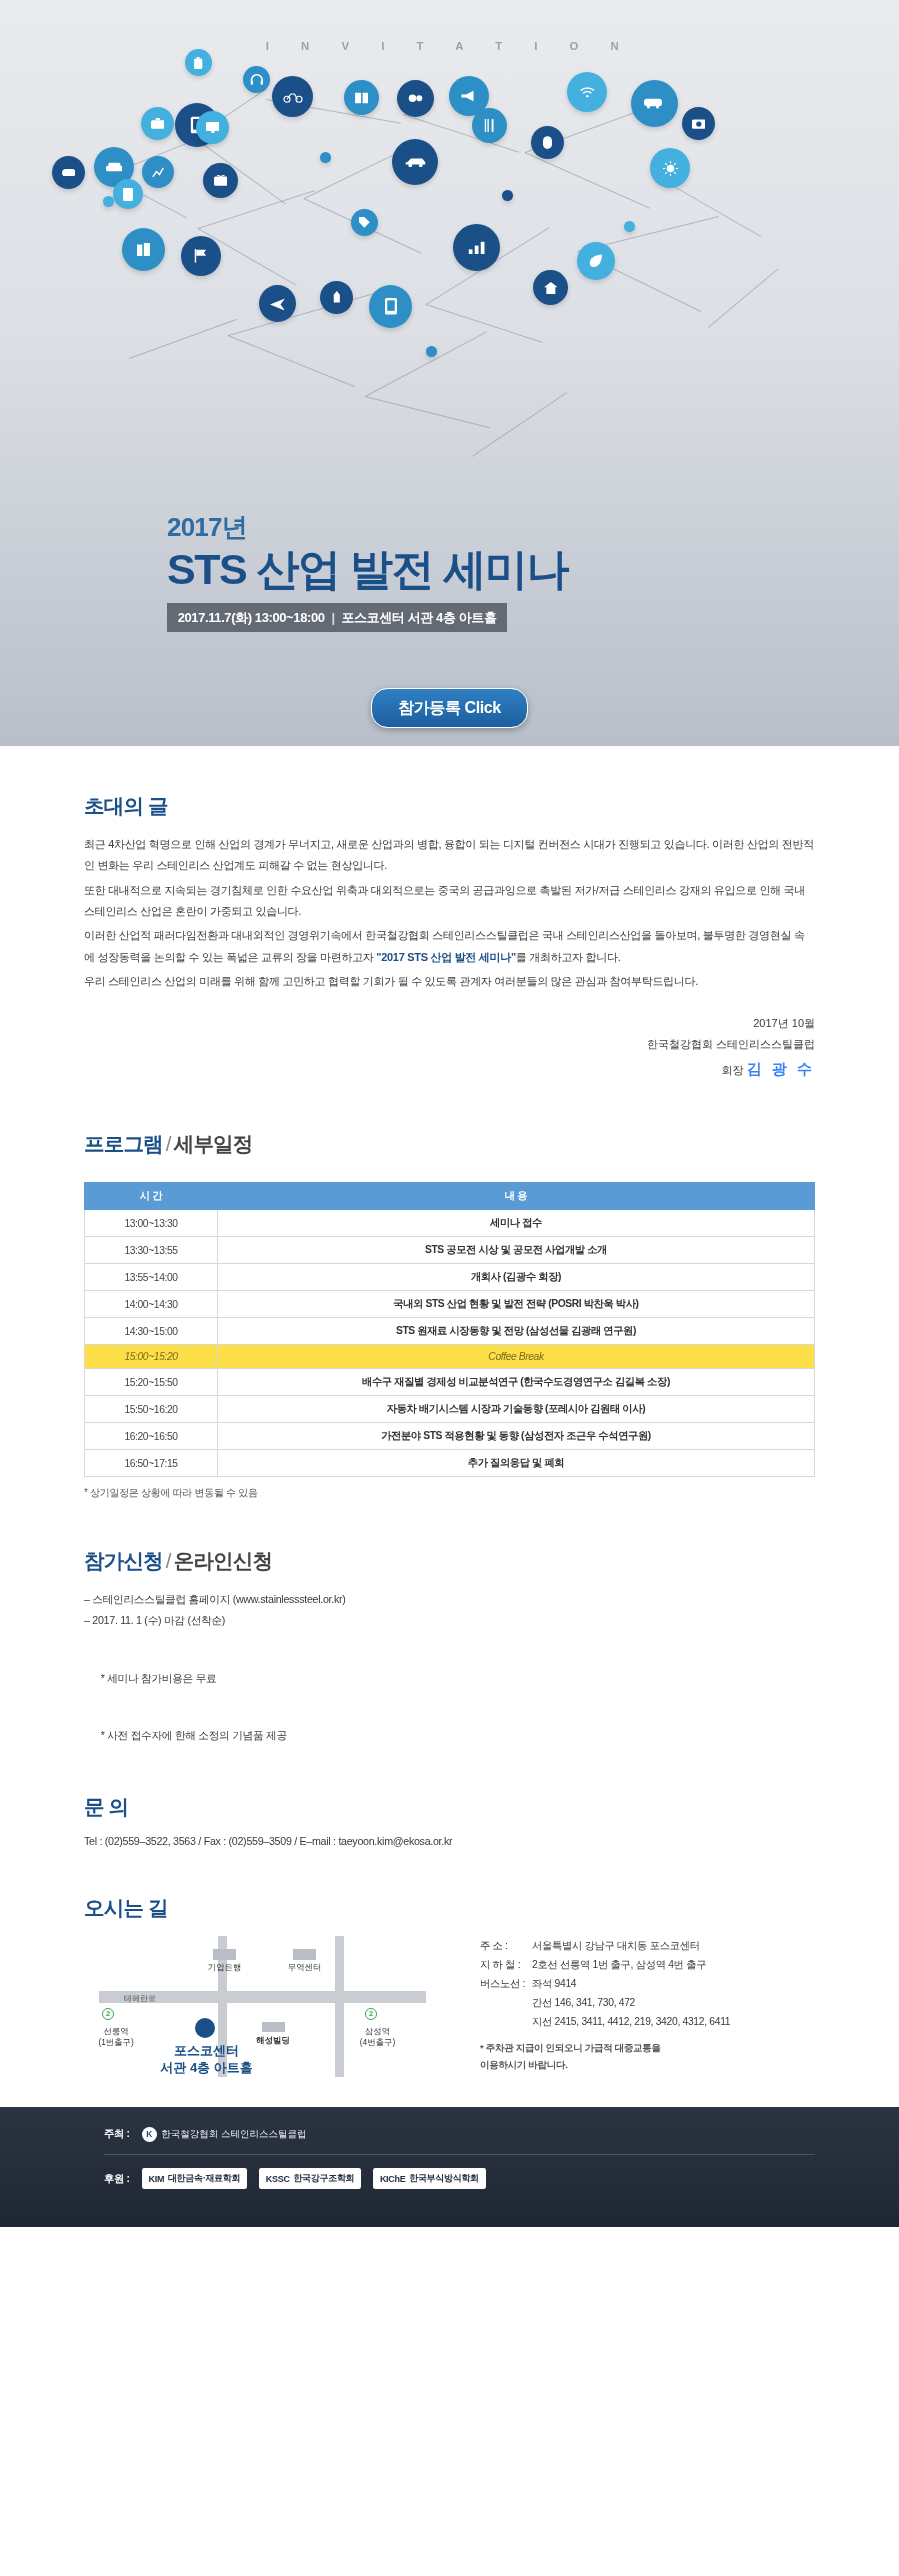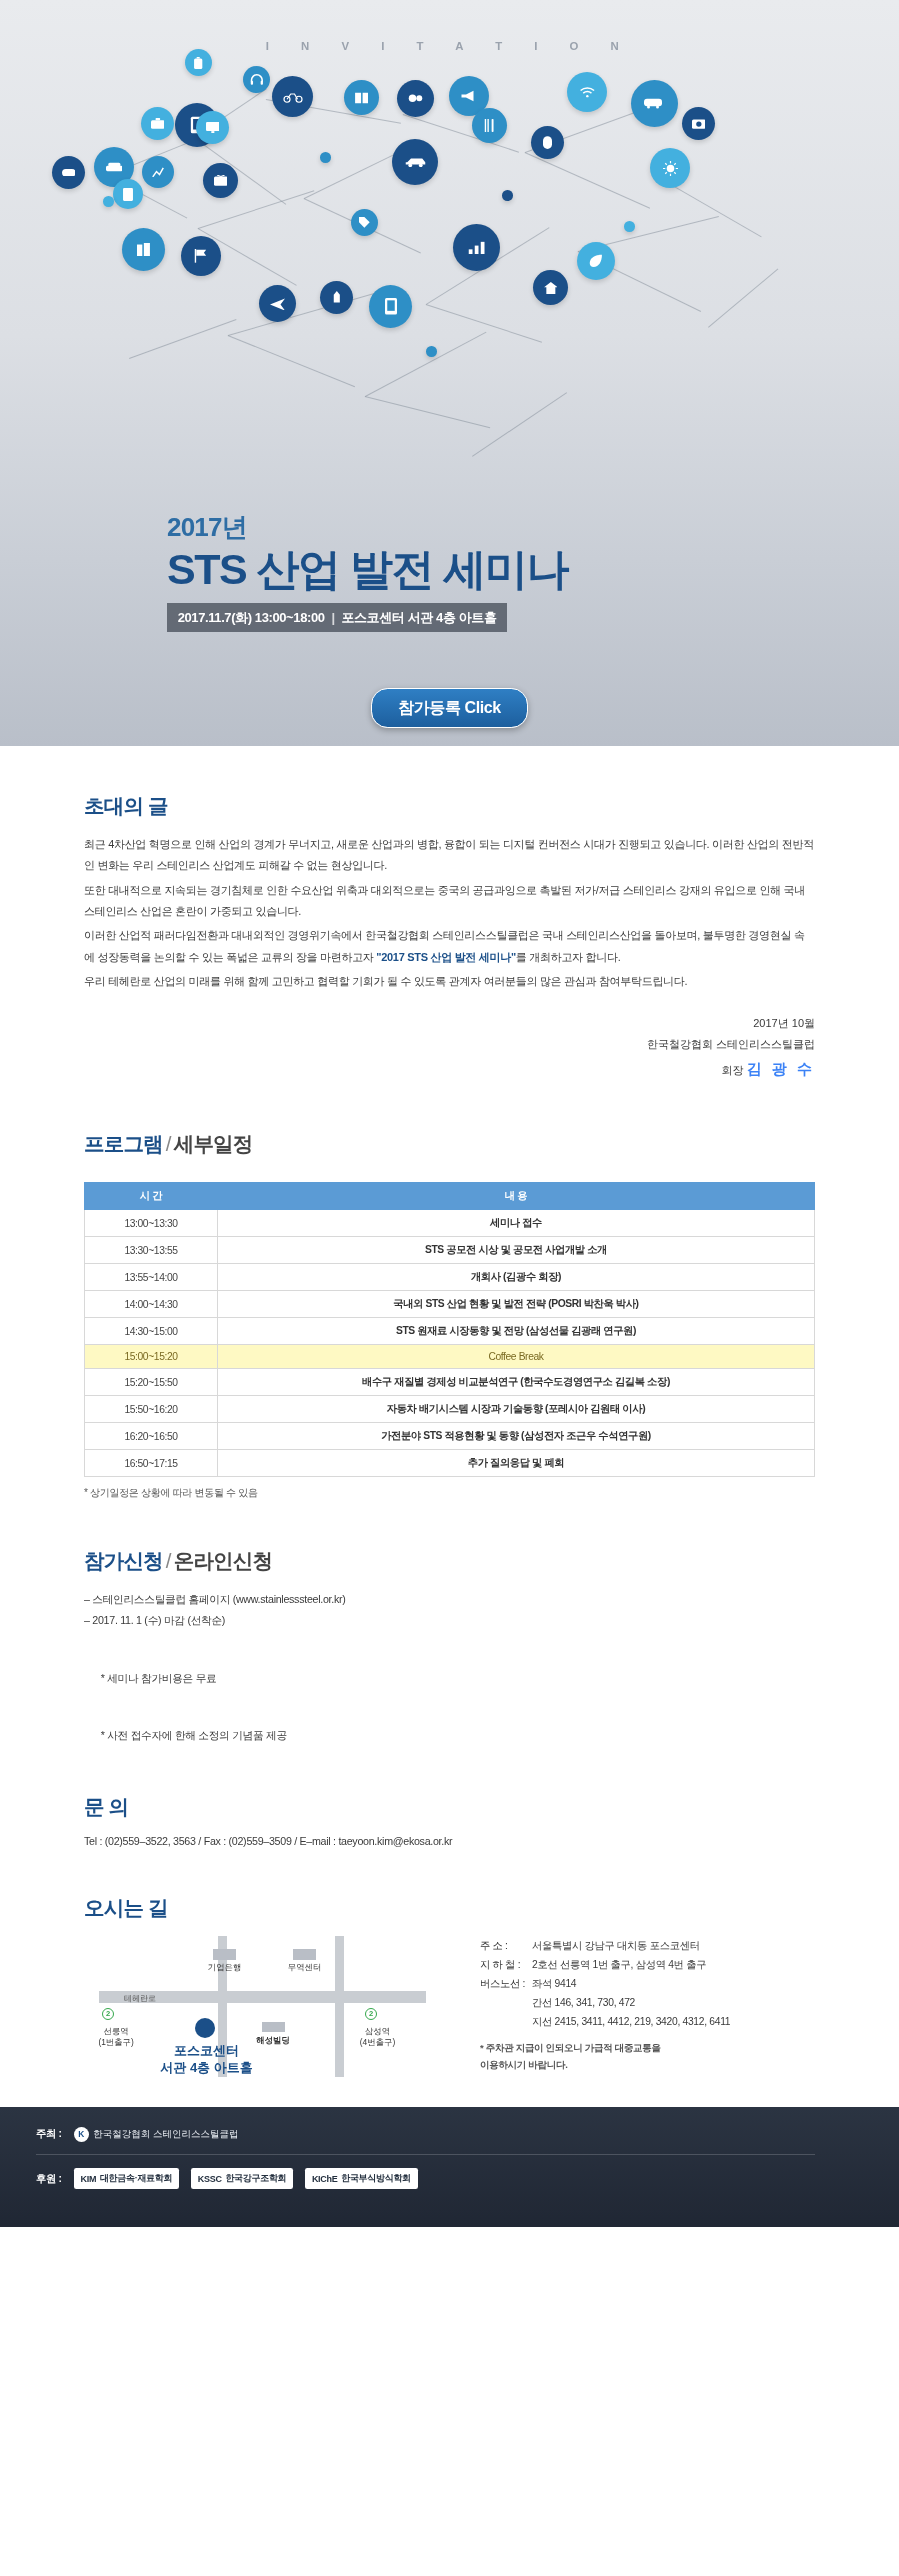--- a/index.html
+++ b/index.html
@@ -100,21 +100,21 @@
     padding: 6px 0; letter-spacing: -0.4px; font-size: 10.3px;
     border: 0.8px solid #5b9bd5;
   }
   table.program th.time { width: 133px; }
   table.program td {
     border: 0.8px solid #d8d8d8; padding: 6px 4.6px; text-align: center;
     color: #333; letter-spacing: -0.4px;
   }
   table.program td.time { color: #444; }
   table.program td.desc { font-weight: bold; }
-  table.program tr.break td { background: #fef9c3; font-weight: normal; color: #7a6a22; }
+  table.program tr.break td { background: #fde047; font-weight: normal; color: #7a6a22; font-style: italic; }
   table.program tr.break td.time { color: #7a6a22; }
   .note { margin-top: 9px; font-size: 10px; color: #555; letter-spacing: -0.3px; }
 
   .list { font-size: 10.7px; line-height: 2.0; color: #3a3a3a; letter-spacing: -0.3px; }
   .list .ind { padding-left: 16.7px; margin-top: 36px; }
 
   .contact { font-size: 10.7px; color: #3a3a3a; letter-spacing: -0.3px; }
 
   
   .map-row { display: flex; gap: 23px; align-items: flex-start; }
@@ -153,21 +153,21 @@
   }
 
   .addr { font-size: 10.3px; line-height: 1.85; color: #3a3a3a; letter-spacing: -0.3px; }
   .addr .k { display: inline-block; width: 52px; color: #333; }
   .addr .ind { padding-left: 52px; }
   .addr .warn { margin-top: 7.6px; font-size: 9.5px; color: #555; font-weight: bold; }
 
   
   .footer {
     background: linear-gradient(180deg,#2b3442,#202734);
-    color: #dfe3e9; padding: 20px 84px 26px 36px;
+    color: #dfe3e9; padding: 20px 84px 26px 104px;
   }
   .f-row { display: flex; align-items: center; gap: 12px; margin-bottom: 12px; }
   .f-label { font-size: 10.3px; color: #fff; font-weight: bold; letter-spacing: -0.3px; white-space: nowrap; }
   .f-logo {
     background: #fff; color: #24303f; border-radius: 2.3px;
     font-size: 9px; font-weight: bold; padding: 3.8px 6.8px; letter-spacing: -0.3px;
     display: inline-flex; align-items: center; gap: 3.8px; white-space: nowrap;
   }
   .f-chip { display: inline-flex; align-items: center; gap: 4.6px; color: #e9edf3; font-size: 9.5px; white-space: nowrap; }
   .f-chip .mark {
@@ -424,21 +424,21 @@
 
     <h2 class="sec">
       <span>초대의 글</span>
     </h2>
     <div class="para">
       <p style="margin:0 0 3px 0;">최근 4차산업 혁명으로 인해 산업의 경계가 무너지고, 새로운 산업과의 병합, 융합이 되는 디지털 컨버전스 시대가 진행되고 있습니다. 이러한 산업의 전반적인 변화는 우리 스테인리스 산업계도 피해갈 수 없는 현상입니다.</p>
       <p style="margin:0 0 3px 0;">또한 대내적으로 지속되는 경기침체로 인한 수요산업 위축과 대외적으로는 중국의 공급과잉으로 촉발된 저가/저급 스테인리스 강재의 유입으로 인해 국내 스테인리스 산업은 혼란이 가중되고 있습니다.</p>
       <p style="margin:0 0 3px 0;">
         <span>이러한 산업적 패러다임전환과 대내외적인 경영위기속에서 한국철강협회 스테인리스스틸클럽은 국내 스테인리스산업을 돌아보며, 불투명한 경영현실 속에 성장동력을 논의할 수 있는 폭넓은 교류의 장을 마련하고자 </span><b>"2017 STS 산업 발전 세미나"</b><span>를 개최하고자 합니다.</span>
       </p>
-      <p style="margin:0;">우리 테헤란로 산업의 미래를 위해 함께 고민하고 협력할 기회가 될 수 있도록 관계자 여러분들의 많은 관심과 참여부탁드립니다.</p>
+      <p style="margin:0;">우리 스테인리스 산업의 미래를 위해 함께 고민하고 협력할 기회가 될 수 있도록 관계자 여러분들의 많은 관심과 참여부탁드립니다.</p>
     </div>
     <div class="sign">
       <div>2017년 10월</div>
       <div>한국철강협회 스테인리스스틸클럽</div>
       <div>
         <span>회장</span>
         <span class="name">김 광 수</span>
       </div>
     </div>
 

